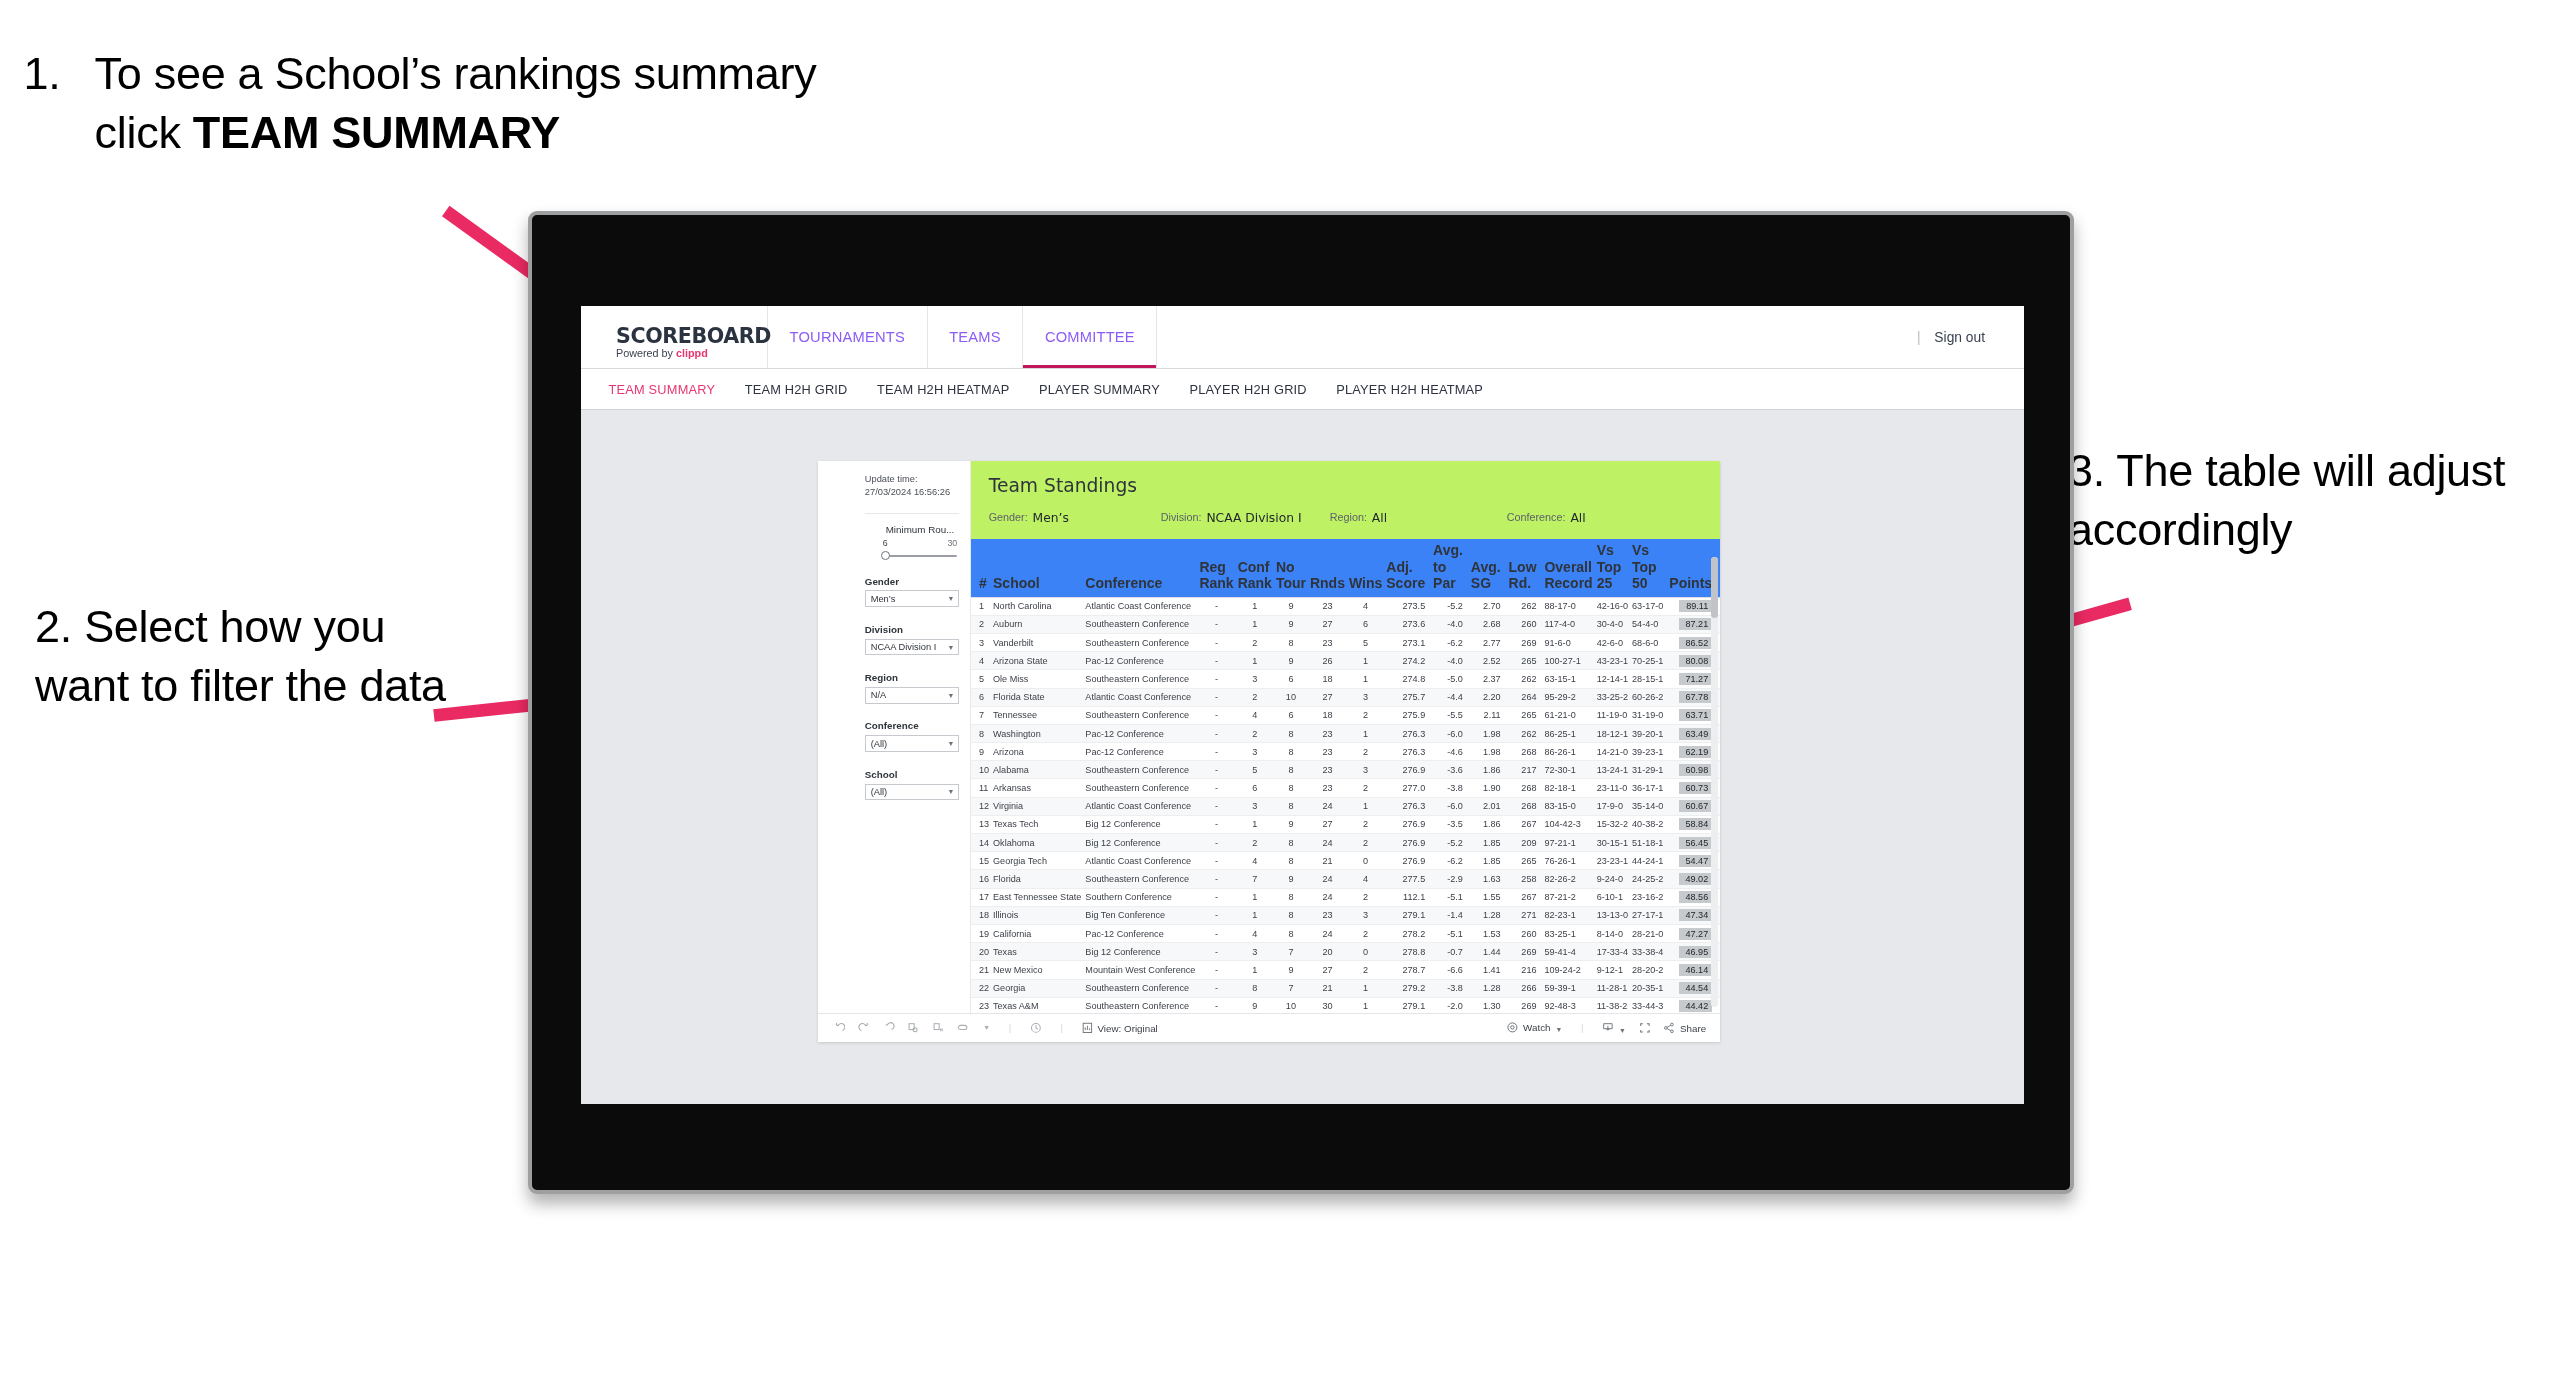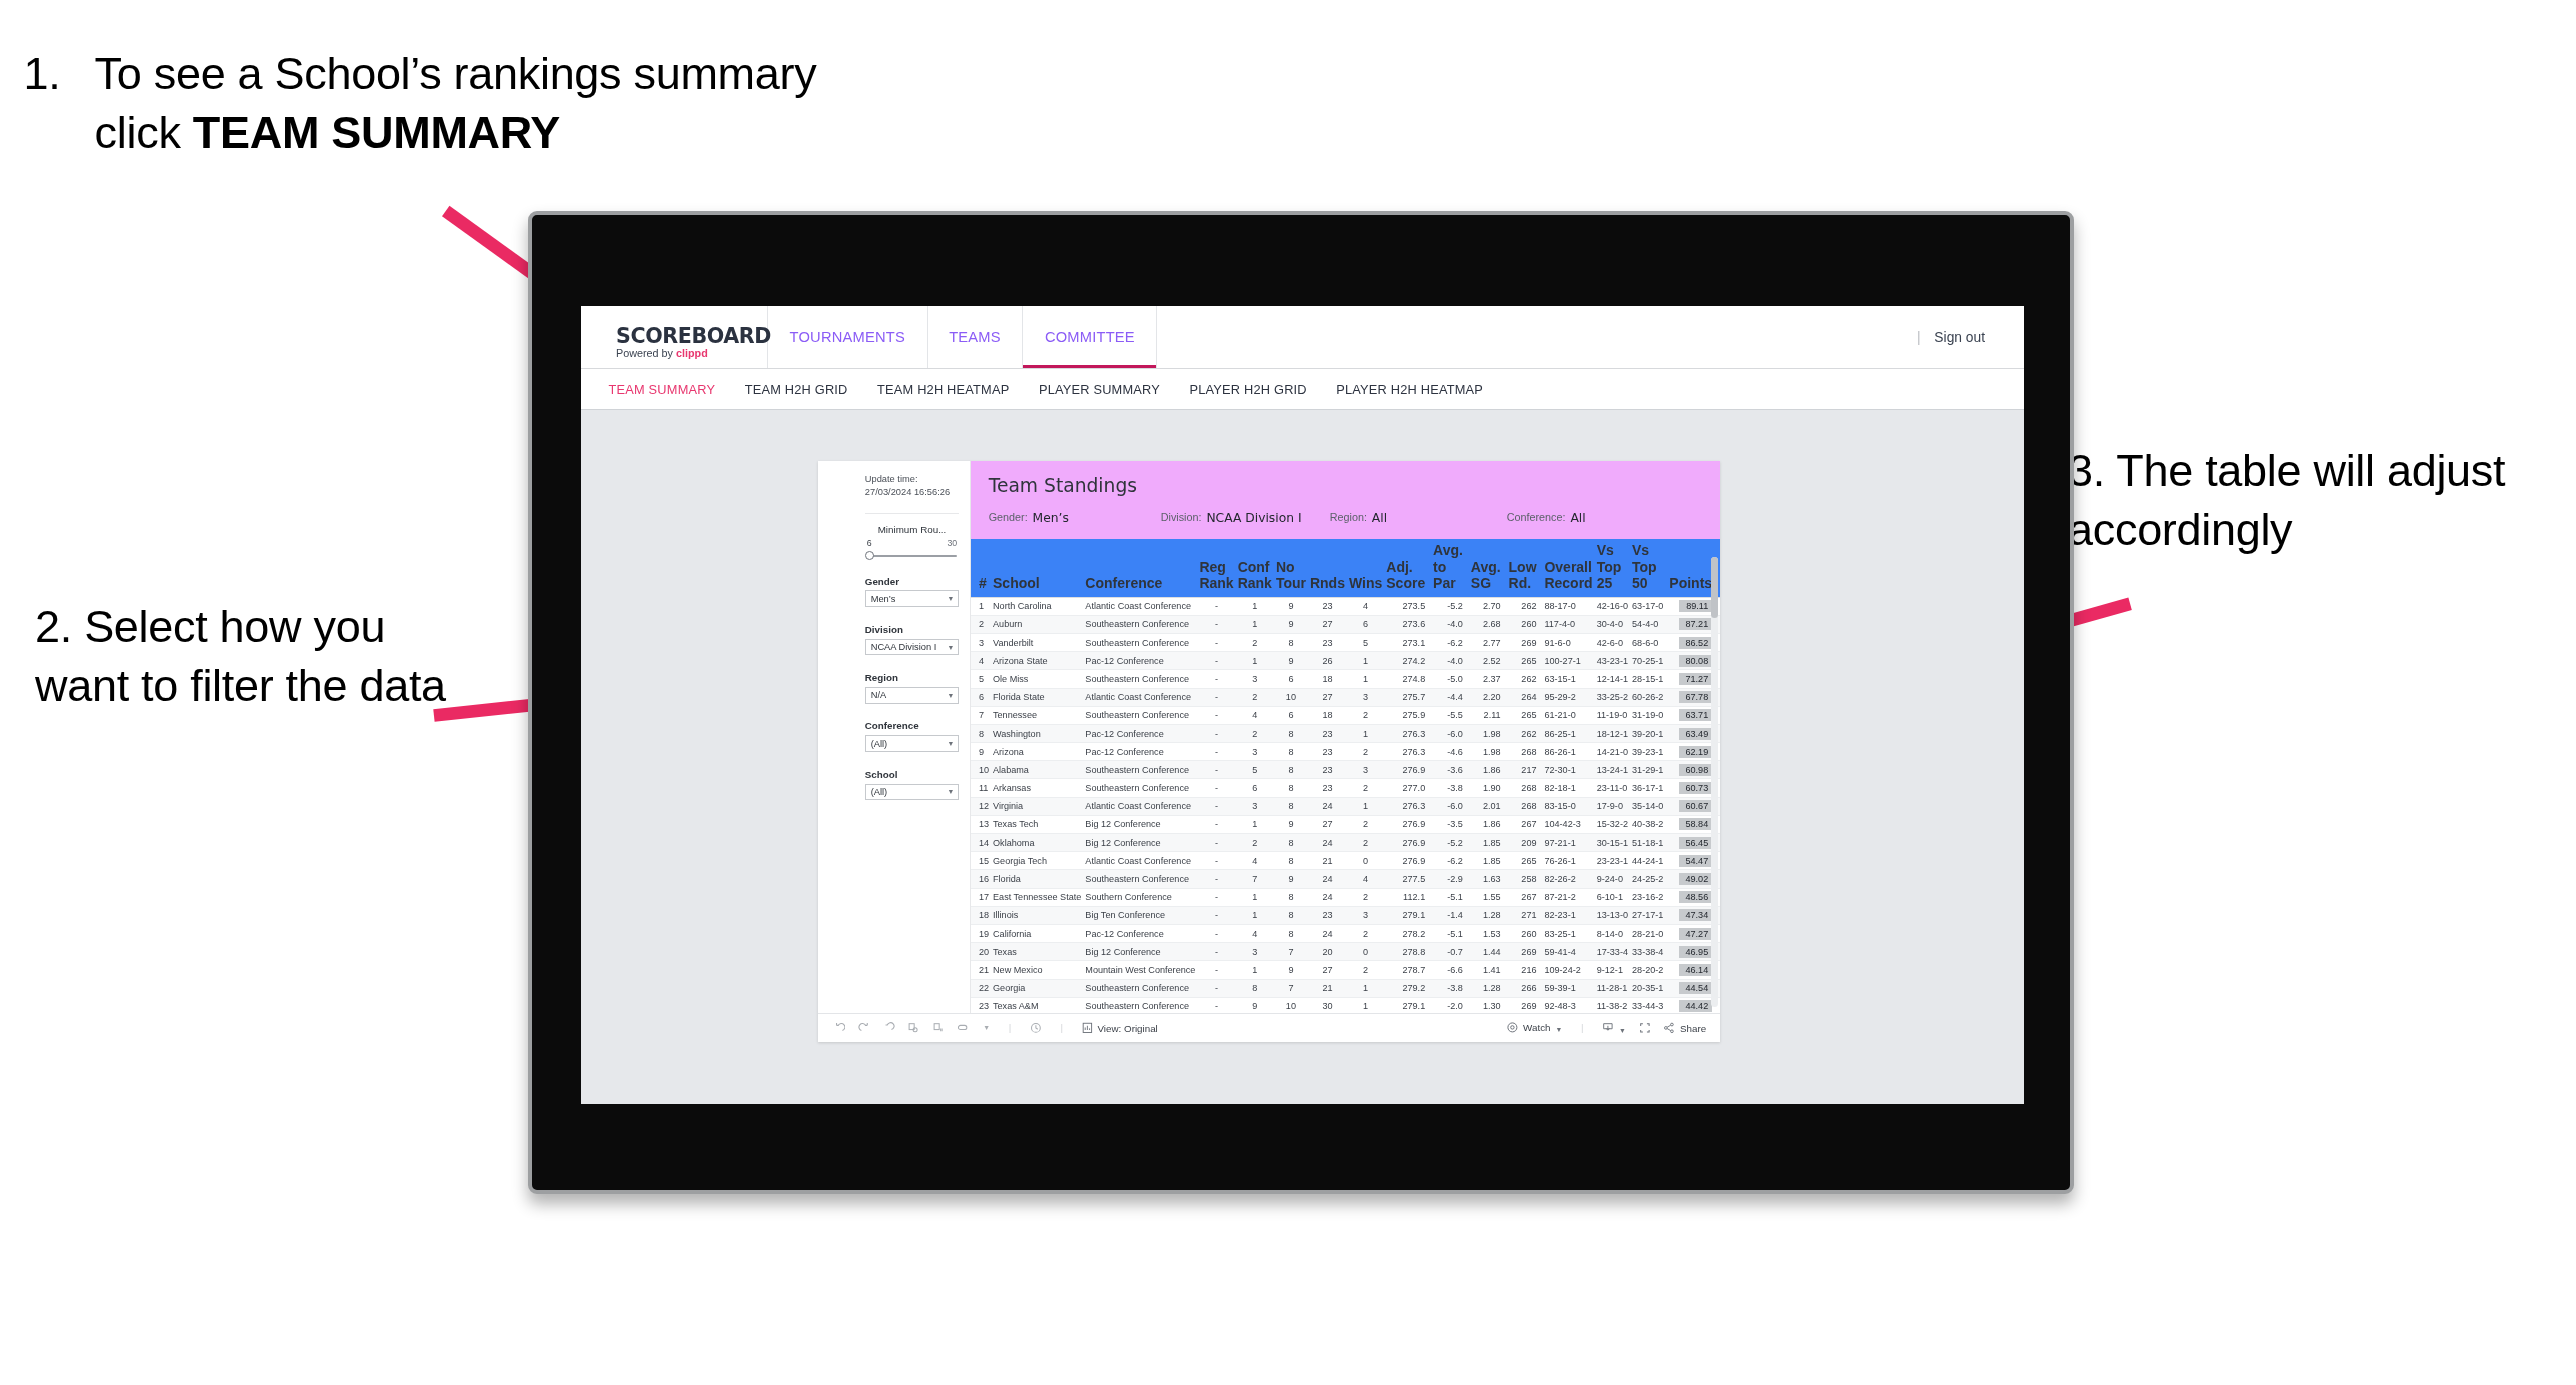--- a/index.html
+++ b/index.html
@@ -110,39 +110,39 @@
 
   
   .filters {
     width: 117px; border-right: 1px solid #e7e8ea;
     padding: 11.8px 10.8px 0 10.8px; background: #fff;
     font-size: 9.8px; color: #3a3f47;
   }
   .upd { line-height: 1.45; font-size: 9.3px; color: #4a4f57; }
   .updsep { height: 1px; background: #e7e8ea; margin: 12.8px 0 10.8px 0; }
   .fgroup { margin-bottom: 16.7px; }
-  .fgroup.slider { text-align: center; margin-bottom: 15.7px; }
+  .fgroup.slider { text-align: center; margin-bottom: 15.7px; margin-left: 16px; }
   .flabel { font-weight: bold; font-size: 9.8px; color: #2f343b; margin-bottom: 3.9px; }
   .slabel { font-size: 9.8px; color: #2f343b; margin-bottom: 2.9px; }
   .srow { display: flex; justify-content: space-between; font-size: 8.8px; color: #6d727a; padding: 0 2px 2.9px 2px; }
   .srow .lo { color: #3a3f47; }
   .strack { position: relative; height: 8.8px; }
   .strack .line { position: absolute; left: 3.9px; right: 2px; top: 3.4px; height: 2px; background: #9b9fa5; border-radius: 2px; }
   .strack .knob { position: absolute; left: 0px; top: 0px; width: 8.8px; height: 8.8px; border-radius: 50%; background: #fff; border: 1.6px solid #6f747c; }
   .select {
     height: 16.7px; border: 1px solid #c6c9cd; background: #fff;
     display: flex; align-items: center; justify-content: space-between;
     padding: 0 3.9px 0 4.9px; font-size: 9.3px; color: #2f343b;
     cursor: pointer;
   }
   .select .car { font-size: 6.9px; color: #6d727a; }
 
   
   .tablewrap { flex: 1; display: flex; flex-direction: column; min-width: 0; position: relative; }
-  .tblhead { padding: 13.8px 0 0 17.7px; background: #f0abfc; }
+  .tblhead { padding: 13.8px 0 0 17.7px; background: #bef264; }
   .tbltitle { font-size: 18.7px; color: #2f343b; font-family: "DejaVu Sans", sans-serif; }
   .metarow { display: flex; margin-top: 15.7px; padding-bottom: 13.8px; font-size: 10.8px; color: #4a4f57; }
   .metarow .m { display: flex; gap: 4.9px; }
   .metarow .m .k { color: #5b6views; }
   .metarow .m .k { color: #5c616a; }
   .metarow .m .v { color: #23272e; font-size: 12.3px; font-family: "DejaVu Sans", sans-serif; }
   .metarow .m1 { width: 172px; }
   .metarow .m2 { width: 169px; }
   .metarow .m3 { width: 177px; }
 

